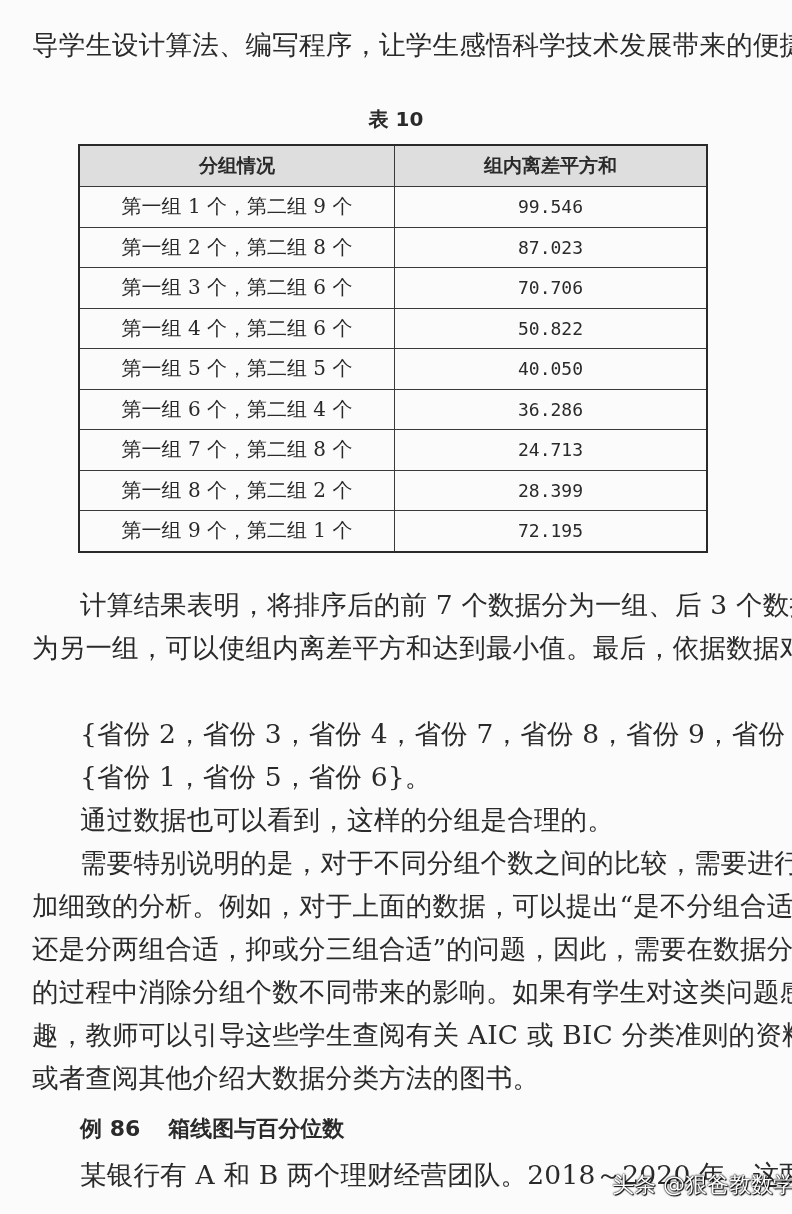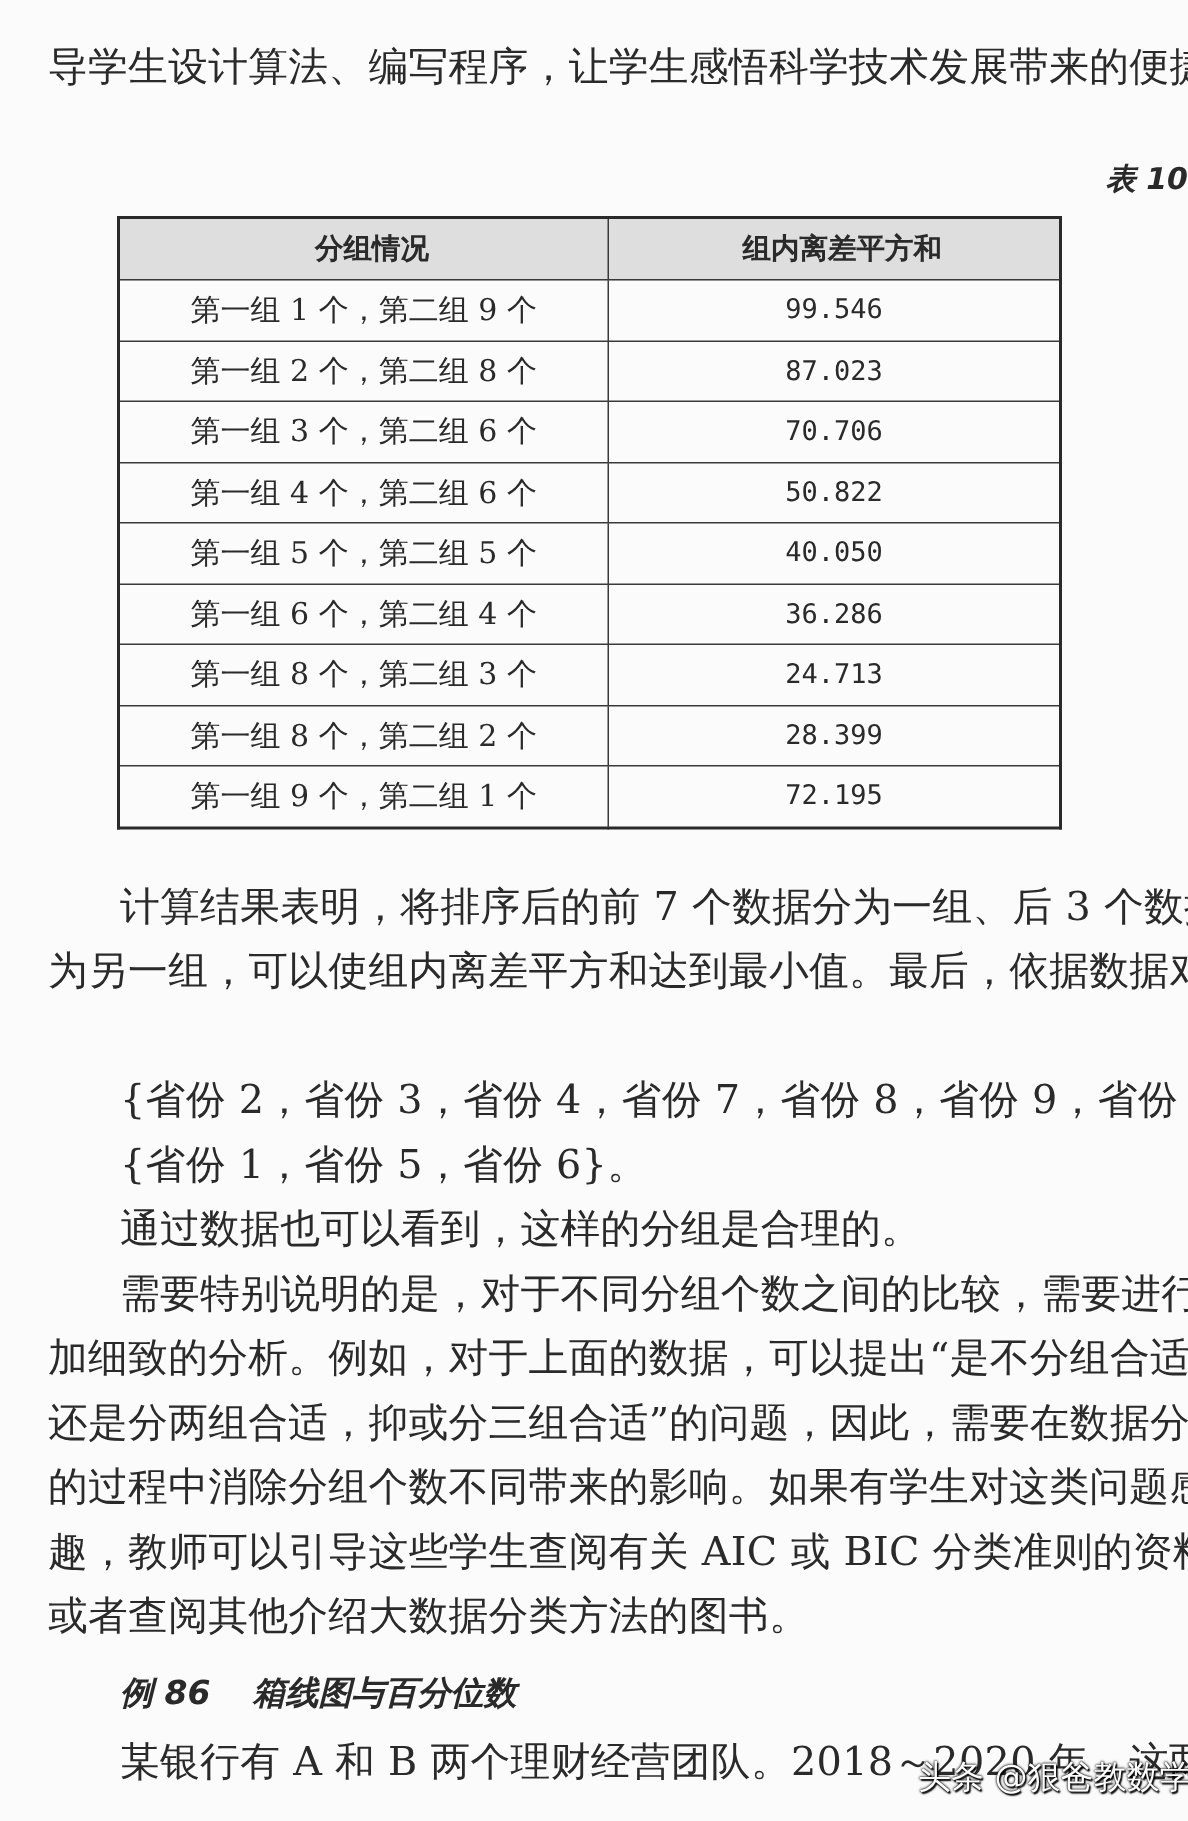--- a/index.html
+++ b/index.html
@@ -11,42 +11,42 @@
       position: relative;
     }
     .page { position: absolute; left: 0; top: 0; width: 792px; height: 1214px; }
     .para {
       position: absolute; left: 32px; width: 728px;
       font-size: 26.5px; line-height: 50px; letter-spacing: 0.2px;
       white-space: nowrap;
     }
     .indent { left: 80px; }
     .caption {
-      position: absolute; top: 106px; left: 0; width: 792px; text-align: right;
-      font-family: "DejaVu Sans", sans-serif; font-weight: bold; font-size: 20px; font-style: italic;
+      position: absolute; top: 106px; left: 0; width: 792px; text-align: center;
+      font-family: "DejaVu Sans", sans-serif; font-weight: bold; font-size: 20px;
     }
     table.data {
       position: absolute; left: 78px; top: 144px; width: 630px;
       border-collapse: collapse;
       font-size: 20px;
     }
     table.data th, table.data td {
       border: 1.5px solid #3a3a3a;
       height: 39.5px; padding: 0; text-align: center;
     }
     table.data th {
       background: #dedede; font-family: "DejaVu Sans", sans-serif; font-weight: bold;
-      height: 40px; font-size: 19px; padding-left: 11px;
+      height: 40px; font-size: 19px;
     }
     table.data td.num { font-family: "DejaVu Sans Mono", monospace; font-size: 18px; }
     table.data tr > *:first-child { width: 314px; }
     table.data { border: 2px solid #2a2a2a; }
     .heading {
       position: absolute; left: 80px; top: 1114px;
-      font-family: "DejaVu Sans", sans-serif; font-weight: bold; font-size: 22px; font-style: italic;
+      font-family: "DejaVu Sans", sans-serif; font-weight: bold; font-size: 22px;
     }
     .heading .num { margin-right: 28px; }
     .watermark {
       position: absolute; left: 612px; top: 1170px;
       font-family: "DejaVu Sans", sans-serif; font-size: 22px; color: #ffffff;
       text-shadow: 0 0 2px #000, 0 0 1px #000, 1px 1px 1px #000;
       white-space: nowrap;
     }
   </style>
 </head>
@@ -84,21 +84,21 @@
         </tr>
       <tr>
           <td>第一组 5 个，第二组 5 个</td>
           <td class="num">40.050</td>
         </tr>
       <tr>
           <td>第一组 6 个，第二组 4 个</td>
           <td class="num">36.286</td>
         </tr>
       <tr>
-          <td>第一组 8 个，第二组 3 个</td>
+          <td>第一组 7 个，第二组 8 个</td>
           <td class="num">24.713</td>
         </tr>
       <tr>
           <td>第一组 8 个，第二组 2 个</td>
           <td class="num">28.399</td>
         </tr>
       <tr>
           <td>第一组 9 个，第二组 1 个</td>
           <td class="num">72.195</td>
         </tr>

